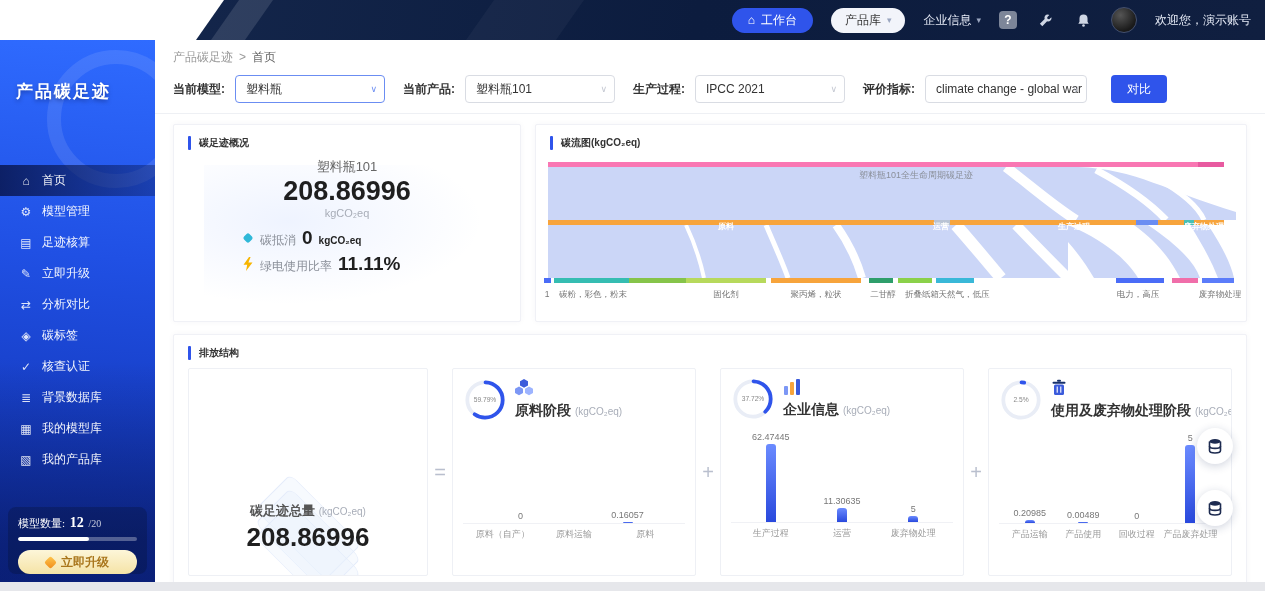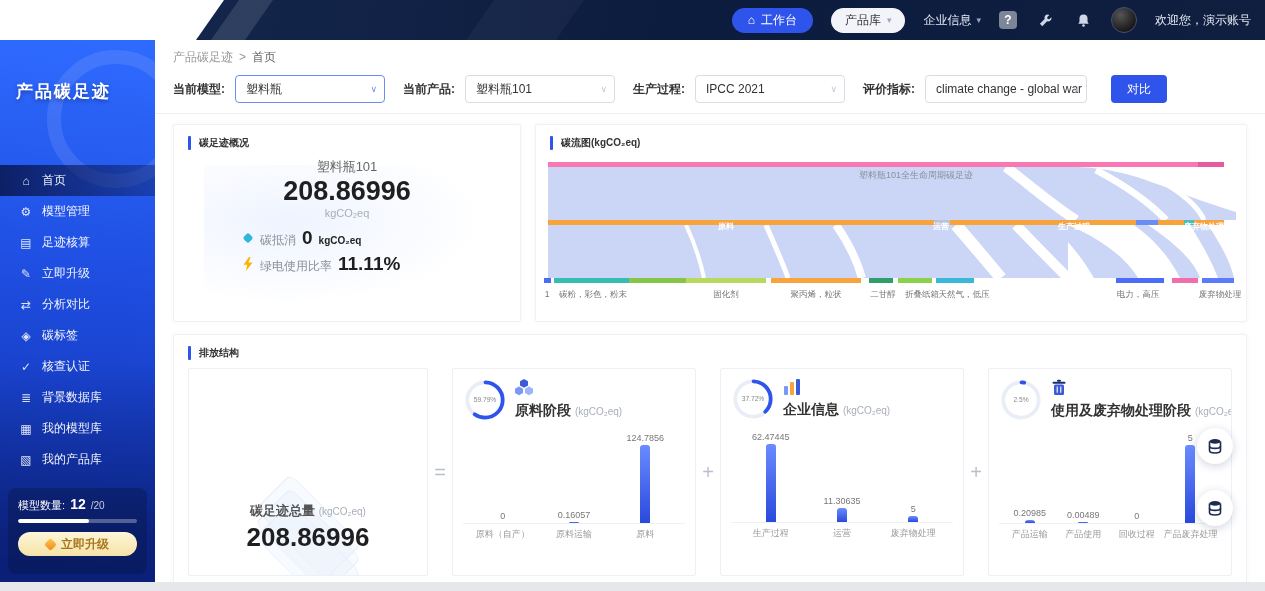--- a/index.html
+++ b/index.html
@@ -41,21 +41,21 @@
   .sidebar::after { content:""; position:absolute; left:0; right:0; bottom:0; height:220px;
     background:linear-gradient(180deg,rgba(6,16,60,0) 0%,rgba(6,16,60,.45) 80%); }
   .sidebar-title { margin:40px 0 0 16px; color:#fff; font-size:17px; font-weight:bold; letter-spacing:2px;
     text-shadow:0 2px 4px rgba(0,0,40,.35); position:relative; z-index:2; }
   .menu { margin-top:62px; position:relative; z-index:2; }
   .menu-item { height:31px; display:flex; align-items:center; padding-left:18px;
     color:rgba(255,255,255,.95); font-size:12px; cursor:pointer; }
   .menu-item .mi-icon { width:16px; margin-right:8px; font-size:12px; text-align:center; opacity:.9; }
   .menu-item.active { background:linear-gradient(90deg,rgba(6,16,64,.78),rgba(10,26,90,.40)); }
   .sidebar-bottom { position:absolute; left:8px; right:8px; bottom:8px; z-index:3;
-    background:rgba(8,16,50,.30); border-radius:8px; padding:8px 10px 18px; }
+    background:rgba(8,16,50,.30); border-radius:8px; padding:8px 10px 0;font-family:Liberation Serif, serif; }
   .model-count { color:#fff; font-size:11px; }
   .model-count b { font-size:14px; margin:0 2px; }
   .model-count .total { font-size:10px; opacity:.75; }
   .progress-track { height:4px; background:rgba(255,255,255,.30); border-radius:2px; margin:6px 0 9px; overflow:hidden; }
   .progress-fill { height:100%; background:#fff; border-radius:2px; }
   .upgrade-btn { display:flex; align-items:center; justify-content:center; gap:6px; height:24px;
     background:linear-gradient(180deg,#fdf6d9,#f5e3a6); border-radius:12px;
     color:#a9761c; font-size:12px; font-weight:bold; cursor:pointer; }
   .gem { width:9px; height:9px; background:linear-gradient(135deg,#ffc64d,#f08c1a); transform:rotate(45deg); border-radius:2px; }
 
@@ -408,24 +408,20 @@
           <div class="mini-chart">
             <div class="bars">
                 <div class="bar-cell">
                   <div class="bar-val">0</div>
                   <div class="bar" style="height: 0px;"></div>
                 </div>
                 <div class="bar-cell">
                   <div class="bar-val">0.16057</div>
                   <div class="bar" style="height: 1.5px;"></div>
                 </div>
-                <div class="bar-cell">
-                  <div class="bar-val">124.7856</div>
-                  <div class="bar" style="height: 78px;"></div>
-                </div>
               </div>
             <div class="cats">
                 <div class="cat">原料（自产）</div>
                 <div class="cat">原料运输</div>
                 <div class="cat">原料</div>
               </div>
           </div>
         </div>
 
         <div class="op">+</div>

